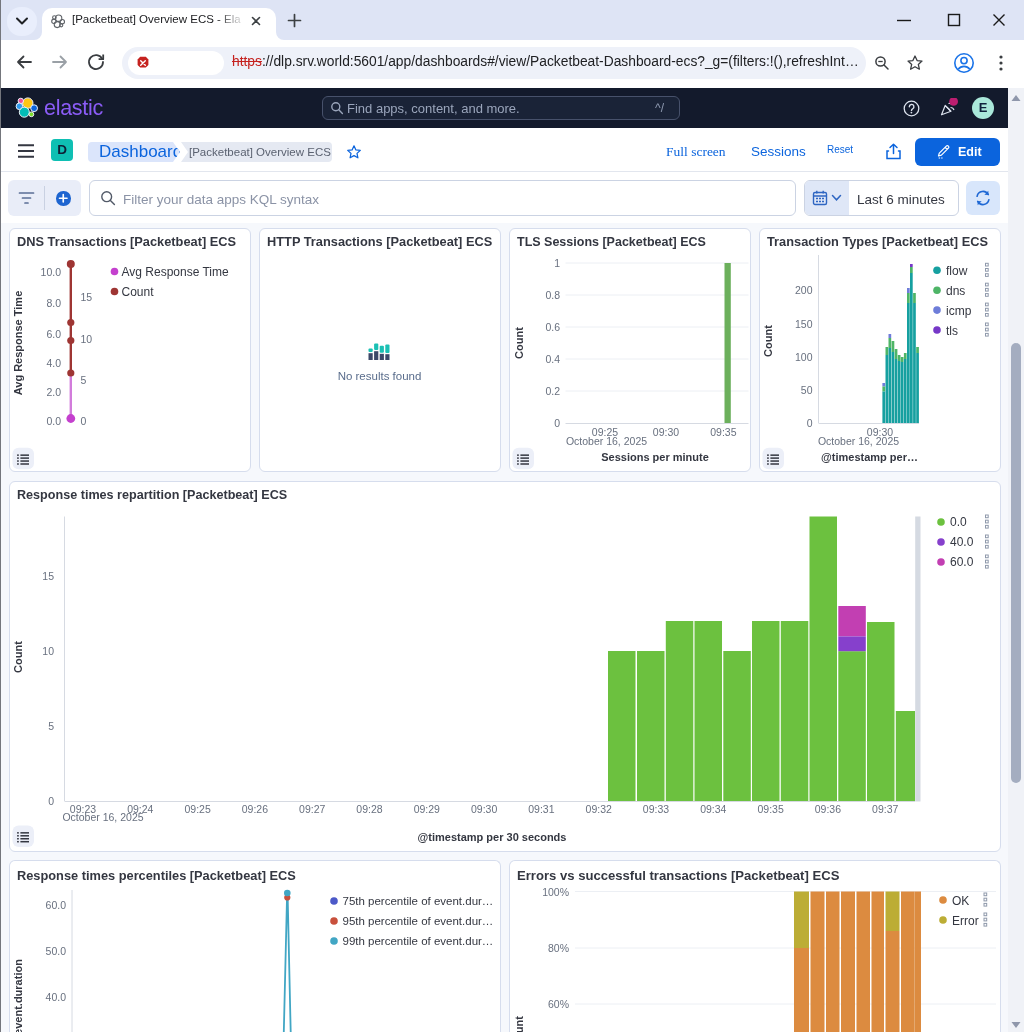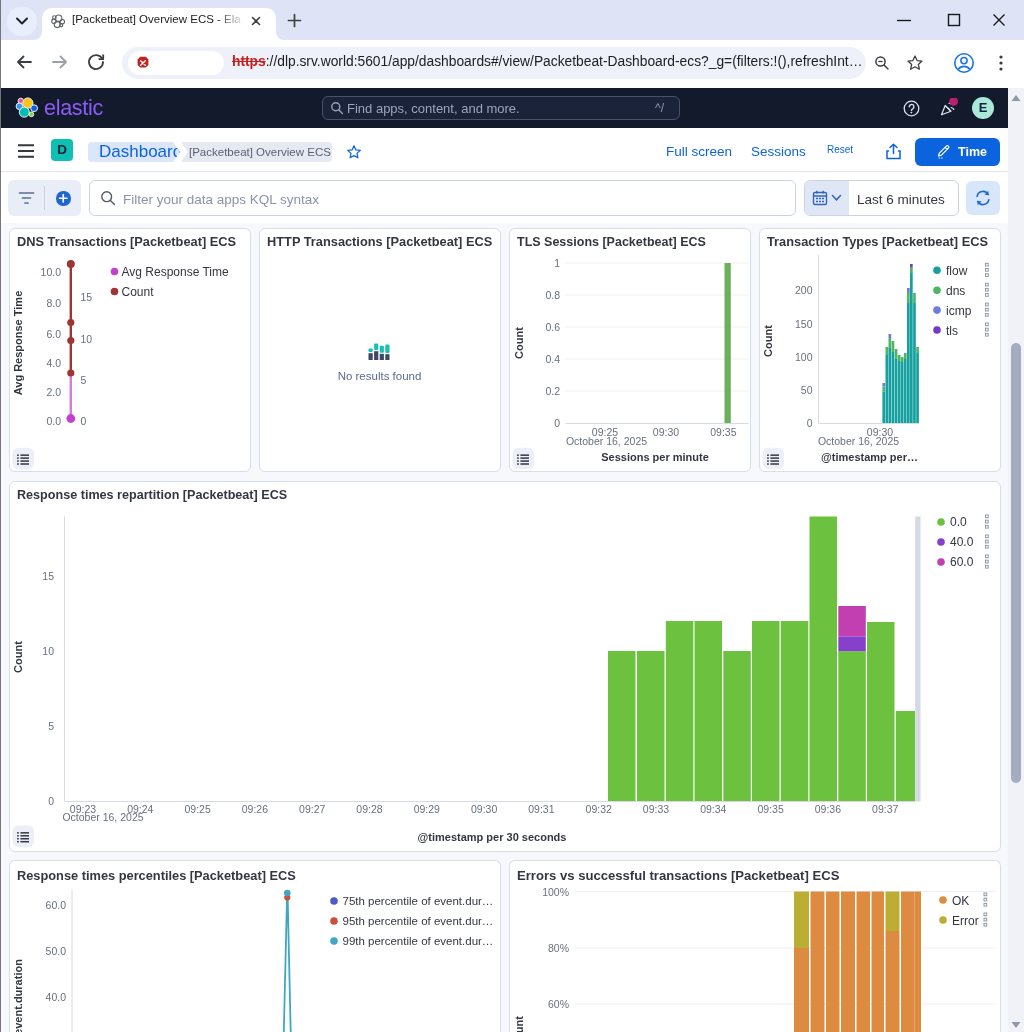--- a/index.html
+++ b/index.html
@@ -63,21 +63,21 @@
   <path d="M17.2 2.6 V7.2 H12.6" fill="none" stroke="#3a3d41" stroke-width="1.8" stroke-linejoin="round"></path>
 </svg>
 
 <div class="abs" style="left:122px;top:47px;width:744px;height:32px;background:#eef1f9;border-radius:16px;"></div>
 <div class="abs" style="left:128px;top:51px;width:96px;height:24px;background:#ffffff;border-radius:12px;"></div>
 <svg class="abs" style="left:136px;top:56px;" width="14" height="14" viewBox="0 0 14 14">
   <path d="M4.2 0.8 h5.6 l2.6 2.6 v5.6 l-2.6 2.6 h-5.6 l-2.6 -2.6 v-5.6 z" fill="#c5221f"></path>
   <path d="M4.7 4.7 L9.3 9.3 M9.3 4.7 L4.7 9.3" stroke="#ffffff" stroke-width="1.4" stroke-linecap="round"></path>
 </svg>
 <div class="abs" style="left:156px;top:48px;font-size:13px;color:#737373;margin-top:40px;">Not secure</div>
-<div class="abs" style="left:232px;top:54px;font-size:13.8px;color:#202124;white-space:nowrap;"><span style="color:#c5221f;text-decoration:line-through;font-weight:bold;">https</span>://dlp.srv.world:5601/app/dashboards#/view/Packetbeat-Dashboard-ecs?_g=(filters:!(),refreshInt…</div>
+<div class="abs" style="left:232px;top:54px;font-size:13.8px;color:#202124;white-space:nowrap;"><span style="color:#c5221f;text-decoration:line-through;">https</span>://dlp.srv.world:5601/app/dashboards#/view/Packetbeat-Dashboard-ecs?_g=(filters:!(),refreshInt…</div>
 
 <svg class="abs" style="left:873px;top:54px;" width="18" height="18" viewBox="0 0 18 18">
   <circle cx="7.5" cy="7.5" r="4.6" fill="none" stroke="#3a3d41" stroke-width="1.5"></circle>
   <path d="M11 11 L15 15" stroke="#3a3d41" stroke-width="1.5" stroke-linecap="round"></path>
   <path d="M5.3 7.5 H9.7" stroke="#3a3d41" stroke-width="1.3"></path>
 </svg>
 
 <svg class="abs" style="left:906px;top:54px;" width="18" height="18" viewBox="0 0 18 18">
   <path d="M9 2 L11.1 6.6 L16 7.1 L12.3 10.4 L13.4 15.2 L9 12.7 L4.6 15.2 L5.7 10.4 L2 7.1 L6.9 6.6 Z" fill="none" stroke="#3a3d41" stroke-width="1.3" stroke-linejoin="round"></path>
 </svg>
@@ -137,33 +137,33 @@
 <div class="abs" style="left:0;top:128px;width:1008px;height:44px;background:#ffffff;border-bottom:1px solid #e2e6ee;"></div>
 <svg class="abs" style="left:17px;top:143px;" width="18" height="16" viewBox="0 0 18 16">
   <path d="M1 2.2 H17 M1 8 H17 M1 13.8 H17" stroke="#343741" stroke-width="2.1"></path>
 </svg>
 <div class="abs" style="left:51px;top:139px;width:22px;height:22px;background:#0fbfb3;border-radius:4px;color:#0e2036;font-weight:bold;font-size:13.5px;text-align:center;line-height:22px;">D</div>
 <div class="abs" style="left:88px;top:142px;width:92px;height:20px;background:#dbe5fb;border-radius:4px 0 0 4px;font-size:17px;line-height:20px;color:#0b64dd;clip-path:polygon(0 0, calc(100% - 7px) 0, 100% 50%, calc(100% - 7px) 100%, 0 100%);padding-left:11px;">Dashboards</div>
 <div class="abs" style="left:181px;top:142px;width:151px;height:20px;background:#e5e9f2;border-radius:0 4px 4px 0;font-size:11.5px;line-height:20px;color:#5b6271;clip-path:polygon(0 0, 100% 0, 100% 100%, 0 100%, 7px 50%);padding-left:8px;white-space:nowrap;">[Packetbeat] Overview ECS</div>
 <svg class="abs" style="left:346px;top:144px;" width="16" height="16" viewBox="0 0 16 16">
   <path d="M8 1.8 L9.9 5.9 L14.3 6.4 L11 9.4 L11.9 13.8 L8 11.6 L4.1 13.8 L5 9.4 L1.7 6.4 L6.1 5.9 Z" fill="none" stroke="#0b64dd" stroke-width="1.25" stroke-linejoin="round"></path>
 </svg>
-<div class="abs" style="left:666px;top:144px;font-size:13.5px;color:#0b64dd;">Full screen</div>
+<div class="abs" style="left:666px;top:144px;font-size:13.5px;color:#0b64dd;font-family:Liberation Serif, serif;">Full screen</div>
 <div class="abs" style="left:751px;top:144px;font-size:13.5px;color:#0b64dd;">Sessions</div>
 <div class="abs" style="left:827px;top:144px;font-size:10px;color:#0b64dd;">Reset</div>
 <svg class="abs" style="left:885px;top:143px;" width="17" height="17" viewBox="0 0 17 17">
   <path d="M8.5 1.5 V10.5 M5 4.5 L8.5 1.2 L12 4.5" fill="none" stroke="#0b64dd" stroke-width="1.5" stroke-linecap="round" stroke-linejoin="round"></path>
   <path d="M3.5 8 H2 V15.5 H15 V8 H13.5" fill="none" stroke="#0b64dd" stroke-width="1.5" stroke-linecap="round"></path>
 </svg>
 <div class="abs" style="left:915px;top:137.5px;width:85px;height:28.5px;background:#0b64dd;border-radius:6px;"></div>
 <svg class="abs" style="left:937px;top:144px;" width="14" height="15" viewBox="0 0 14 15">
     <path d="M1.5 12 L2.3 9.1 L9.3 2.1 A1.45 1.45 0 0 1 11.4 4.2 L4.4 11.2 Z M8.2 3.3 L10.2 5.3" fill="none" stroke="#fff" stroke-width="1.2" stroke-linejoin="round"></path>
     <path d="M1.7 14 H6.2" stroke="#fff" stroke-width="1" stroke-dasharray="1.4 1.1"></path>
   </svg>
-<div class="abs" style="left:958px;top:145px;font-size:12.5px;font-weight:bold;color:#ffffff;">Time</div>
+<div class="abs" style="left:958px;top:145px;font-size:12.5px;font-weight:bold;color:#ffffff;">Edit</div>
 
 <div class="abs" style="left:0;top:172.5px;width:1008px;height:50px;background:#ffffff;"></div>
 <div class="abs" style="left:8px;top:180px;width:73px;height:36px;background:#e9edf8;border-radius:6px;"></div>
 <div class="abs" style="left:44px;top:186px;width:1px;height:24px;background:#c9d1e2;"></div>
 <svg class="abs" style="left:18px;top:190px;" width="17" height="16" viewBox="0 0 17 16">
   <path d="M1.5 3 H15.5 M4.5 8 H12.5 M7 13 H10" stroke="#5a6d95" stroke-width="1.7" stroke-linecap="round"></path>
 </svg>
 <div class="abs" style="left:56px;top:191px;width:14.5px;height:14.5px;border-radius:50%;background:#1e65d0;"></div>
 <svg class="abs" style="left:56px;top:191px;" width="14.5" height="14.5" viewBox="0 0 15 15">
   <path d="M7.5 3.6 V11.4 M3.6 7.5 H11.4" stroke="#fff" stroke-width="1.7" stroke-linecap="round"></path>

